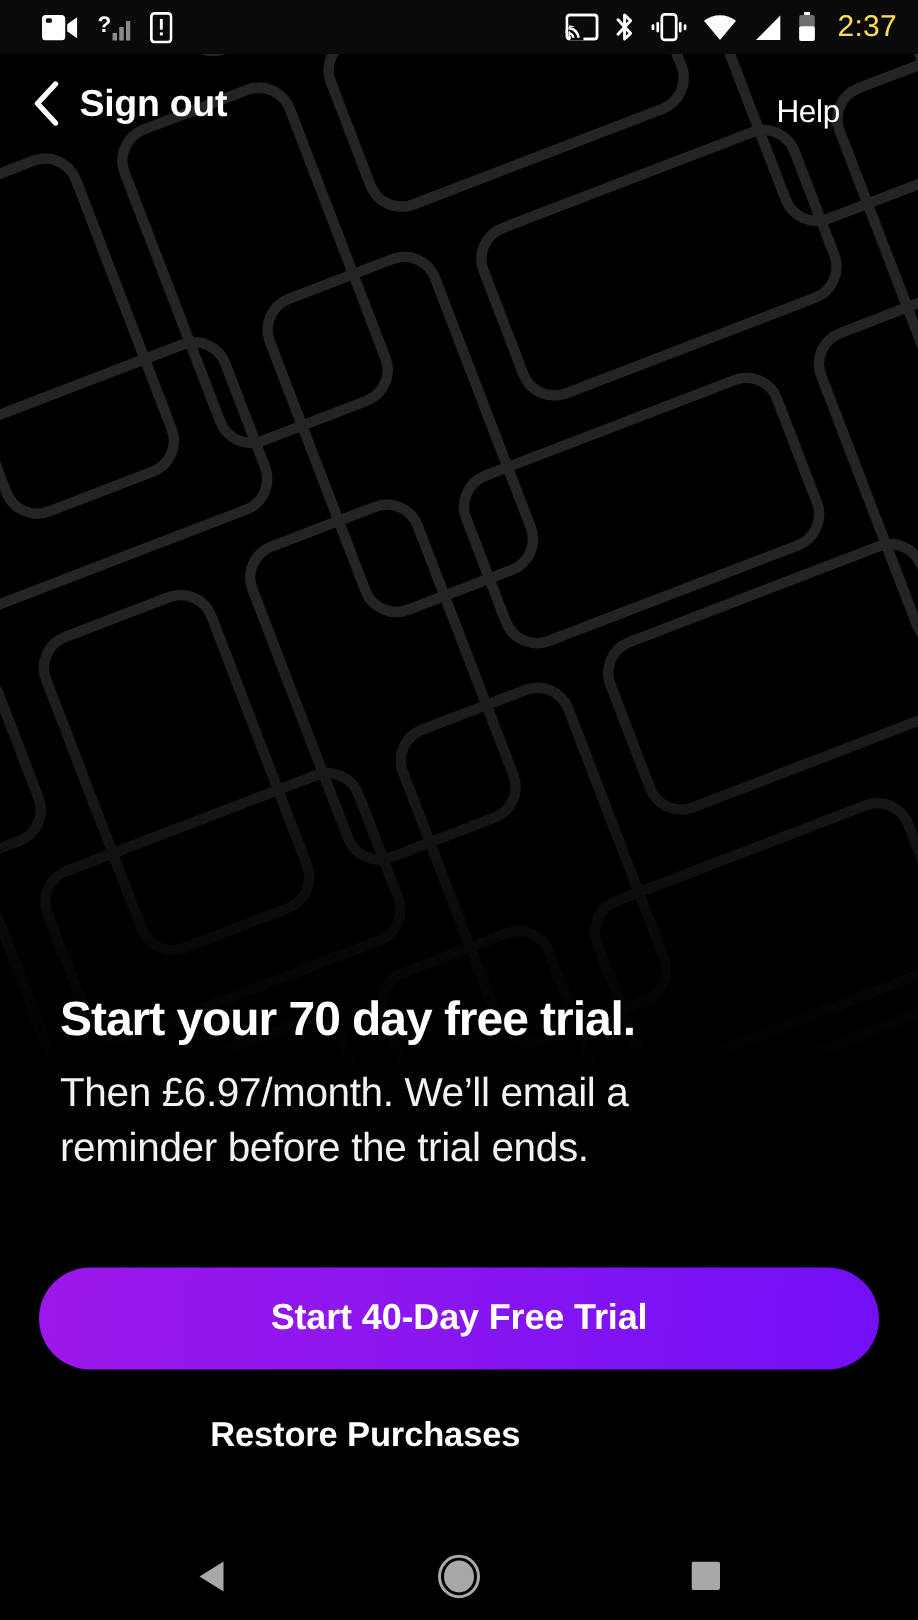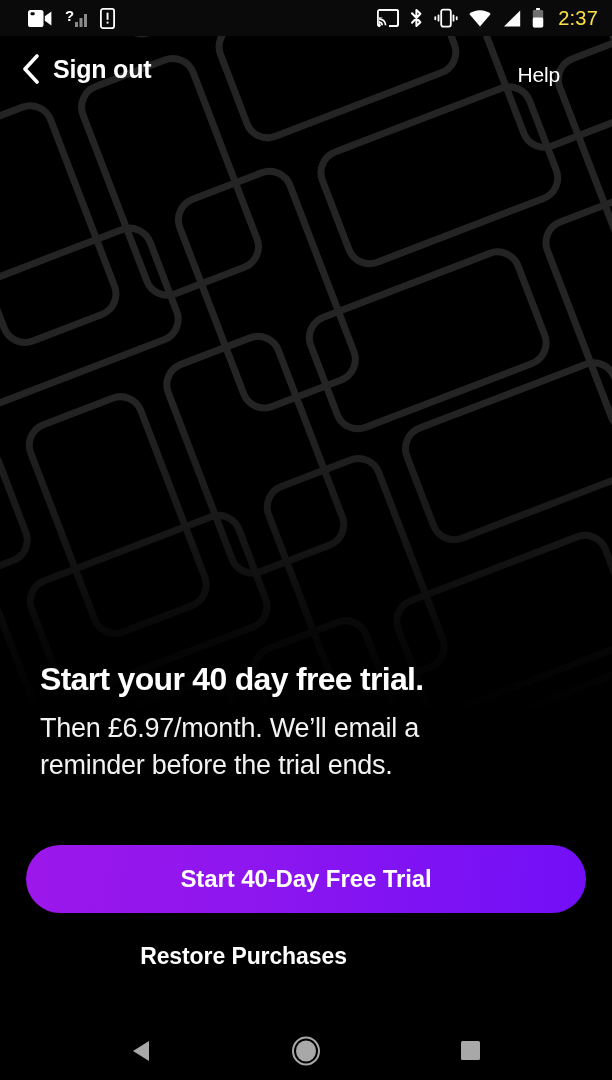--- a/index.html
+++ b/index.html
@@ -330,21 +330,21 @@
     <div class="signout">
       <svg class="chev" width="18" height="30" viewBox="0 0 18 30">
         <path d="M15 2L3 15l12 13" fill="none" stroke="#ffffff" stroke-width="3.6" stroke-linecap="round" stroke-linejoin="round"></path>
       </svg>
       <span class="signout-label">Sign out</span>
     </div>
     <div class="help-label">Help</div>
   </div>
 
   <div class="content">
-    <div class="headline">Start your 40 day free trial.</div>
+    <div class="headline">Start your 70 day free trial.</div>
     <div class="subline">Then £6.97/month. We’ll email a reminder before the trial ends.</div>
     <button class="cta">Start 40-Day Free Trial</button>
     <div class="restore">Restore Purchases</div>
   </div>
 
   <div class="navbar">
     <svg class="nav-back" width="20" height="22" viewBox="0 0 20 22">
       <path d="M18 1L2 11l16 10z" fill="#a8a8a8"></path>
     </svg>
     <svg class="nav-home" width="30" height="30" viewBox="0 0 30 30">

